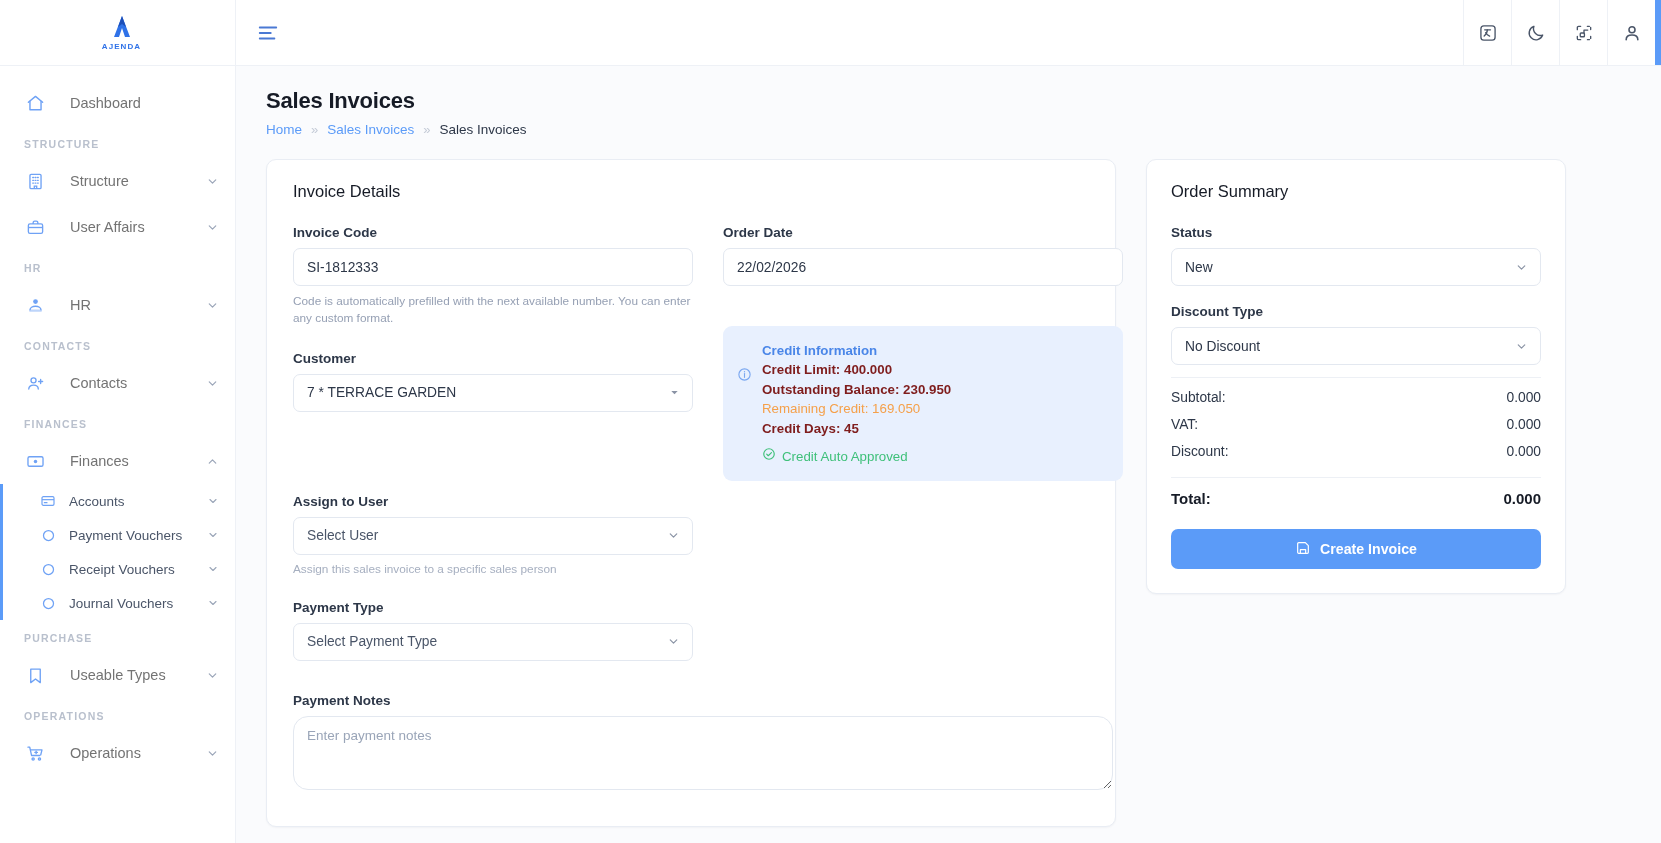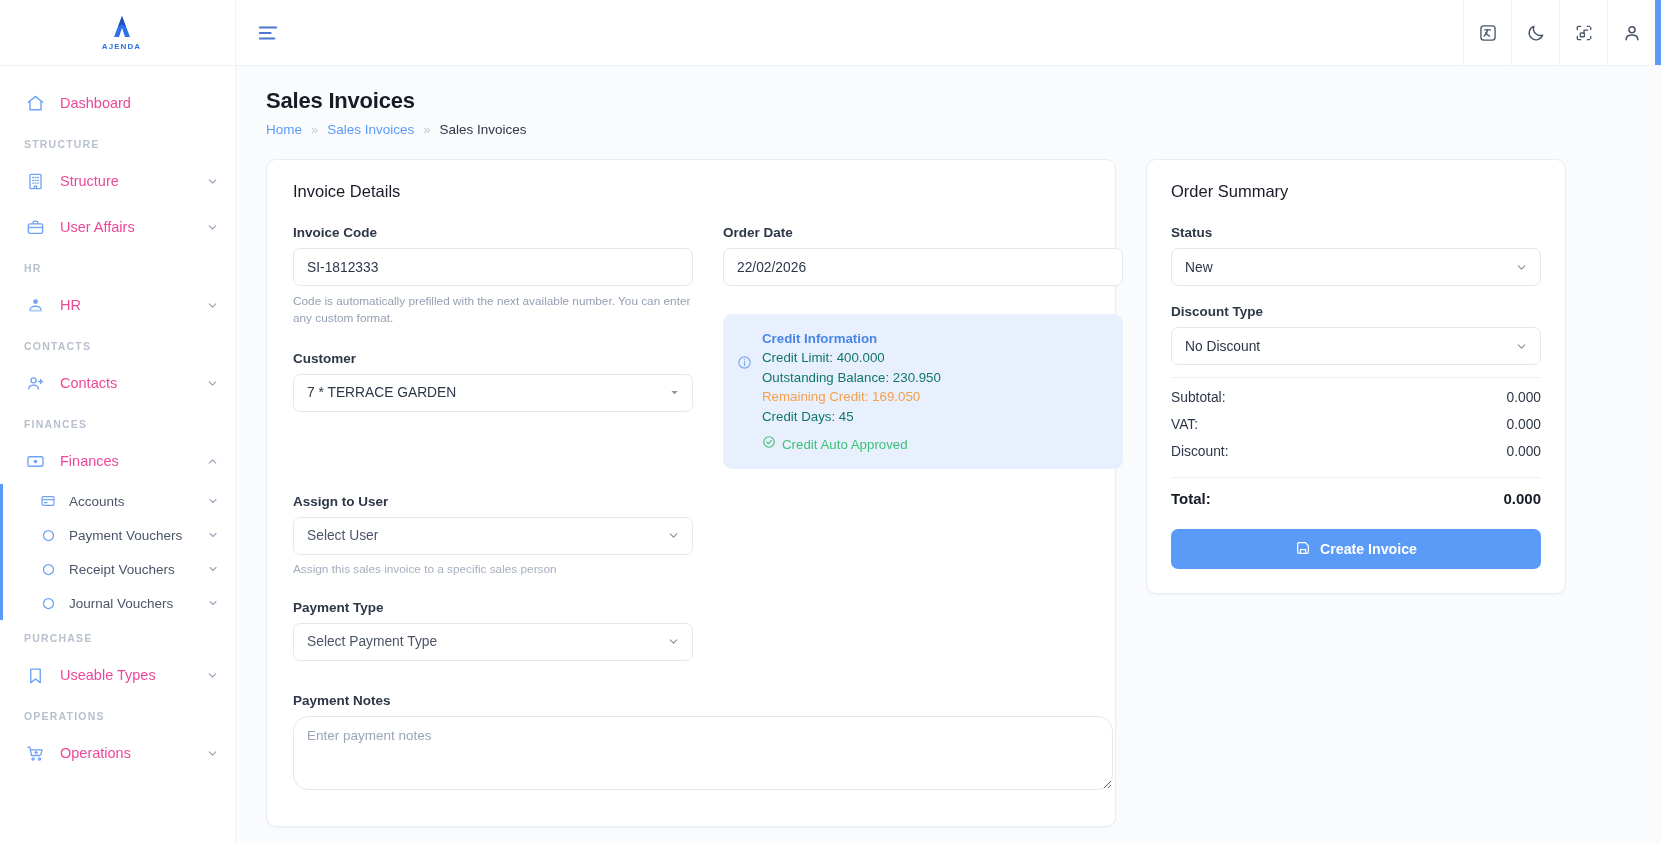--- a/index.html
+++ b/index.html
@@ -36,22 +36,22 @@
     font-size: 10.5px; font-weight: 700; letter-spacing: 1.2px;
     color: #b9c0cd; padding: 12px 0 8px 24px; text-transform: uppercase;
   }
   .nav-item {
     display: flex; align-items: center;
     height: 46px; padding: 0 16px 0 24px;
     cursor: pointer; position: relative;
   }
   .nav-item .ic { width: 22px; min-width: 22px; height: 22px; display:flex; align-items:center; justify-content:center; color:#6fa2f5; }
   .nav-item .lbl {
-    flex: 1; margin-left: 14px;
-    font-size: 14.5px; color: #ec4899; font-weight: 500;
+    flex: 1; margin-left: 24px;
+    font-size: 14.5px; color: #737373; font-weight: 500;
     white-space: nowrap;
   }
   .nav-item .chev { color: #9aa5b8; display: flex; align-items: center; }
   .nav-sub-wrap { position: relative; }
   .nav-sub-wrap::before {
     content: ""; position: absolute; left: 0; top: 0; bottom: 0;
     width: 3px; background: #5b9bf8;
   }
   .nav-sub {
     display: flex; align-items: center;
@@ -114,26 +114,26 @@
     display: flex; align-items: center; cursor: pointer; position: relative;
   }
   .fselect .caret { position: absolute; right: 12px; color: #8a93a5; display:flex; }
   .fselect.ph { color: #4a5568; }
   .hint-row { margin-top: 7px; font-size: 11.8px; color: #96a0b4; line-height: 1.42; }
   .hint-row b { color: #5a6475; font-weight: 700;}
   .hint-sm { margin-top: 7px; font-size: 11.8px; color: #a6afc0; }
 
   .credit-box {
     background: #e8f0fe; border-radius: 9px; padding: 15px 16px 15px 14px;
-    display: flex; gap: 10px; margin-top: 28px; width: 400px;
+    display: flex; gap: 10px; margin-top: 40px; width: 400px;
   }
   .credit-ic { color: #7aa7f0; margin-top: 26px; display:flex; }
   .credit-lines { font-size: 13.3px; line-height: 1.46; }
   .credit-title { color: #4a86e8; font-weight: 700; }
-  .credit-l { color: #0f766e; }
+  .credit-l { color: #7f1d1d; font-weight: bold; }
   .credit-warn { color: #f5a04a; }
   .credit-ok { color: #3fc07a; display: flex; align-items: center; gap: 6px; margin-top: 9px; }
 
   .sum-row { display: flex; justify-content: space-between; align-items: center; font-size: 13.8px; color: #2d3748; padding: 6px 0; }
   .sum-row .v { font-weight: 500; }
   .sum-div { border-top: 1px solid #edf0f5; margin: 12px 0 6px 0; }
   .sum-total { display: flex; justify-content: space-between; align-items:center; font-size: 15px; font-weight: 700; color: #161b26; padding: 6px 0 0 0;}
   .btn-primary {
     margin-top: 22px; width: 100%; height: 40px; background: #5b9bf8;
     color: #fff; border: none; border-radius: 7px; cursor: pointer;

